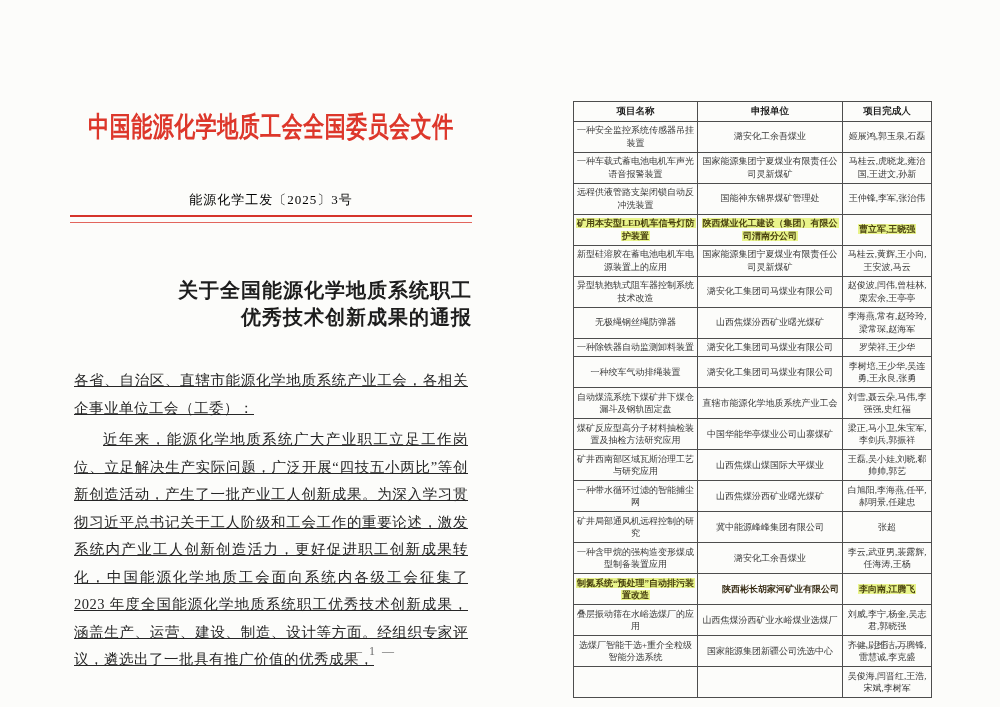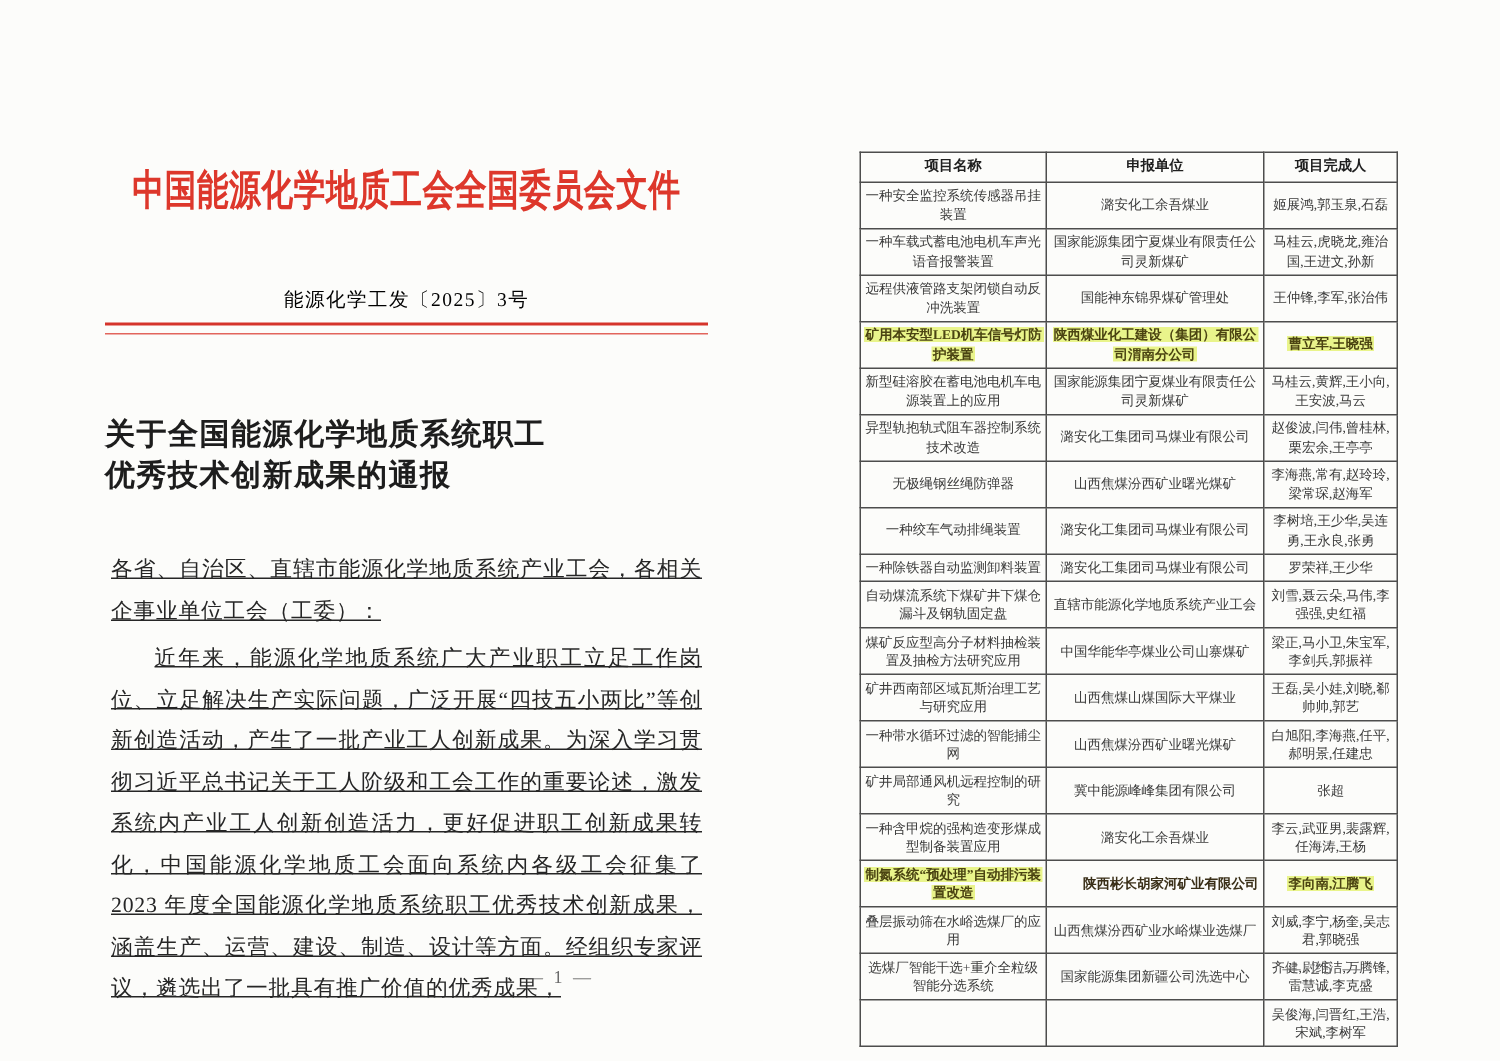--- a/index.html
+++ b/index.html
@@ -22,21 +22,21 @@
   .doc-no{
     position:absolute;left:0;top:88px;width:100%;
     text-align:center;font-size:13px;color:#000000;letter-spacing:1px;
   }
   .red-rule{
     position:absolute;left:0;top:112px;width:100%;height:5px;
     border-top:2px solid #d5342b;border-bottom:1px solid #e2655c;
   }
   .doc-title{
     position:absolute;left:0;top:174px;width:100%;
-    text-align:left;font-size:20px;font-weight:bold;color:#1d1d1d;
+    text-align:right;font-size:20px;font-weight:bold;color:#1d1d1d;
     line-height:27px;letter-spacing:1px;
   }
   .doc-body{
     position:absolute;left:0;top:260px;width:100%;
     font-size:14.5px;line-height:27.5px;color:#262626;
     text-align:justify;letter-spacing:0.5px;
   }
   .doc-body p{margin:4px;text-decoration:underline;}
   .doc-body p.indent{text-indent:2em;}
   .page-num{
@@ -133,28 +133,28 @@
             <td><span>异型轨抱轨式阻车器控制系统技术改造</span></td>
             <td><span>潞安化工集团司马煤业有限公司</span></td>
             <td><span>赵俊波,闫伟,曾桂林,栗宏余,王亭亭</span></td>
           </tr>
           <tr>
             <td><span>无极绳钢丝绳防弹器</span></td>
             <td><span>山西焦煤汾西矿业曙光煤矿</span></td>
             <td><span>李海燕,常有,赵玲玲,梁常琛,赵海军</span></td>
           </tr>
           <tr>
+            <td><span>一种除铁器自动监测卸料装置</span></td>
+            <td><span>潞安化工集团司马煤业有限公司</span></td>
+            <td><span>罗荣祥,王少华</span></td>
+          </tr>
+          <tr>
             <td><span>一种绞车气动排绳装置</span></td>
             <td><span>潞安化工集团司马煤业有限公司</span></td>
             <td><span>李树培,王少华,吴连勇,王永良,张勇</span></td>
-          </tr>
-          <tr>
-            <td><span>一种除铁器自动监测卸料装置</span></td>
-            <td><span>潞安化工集团司马煤业有限公司</span></td>
-            <td><span>罗荣祥,王少华</span></td>
           </tr>
           <tr>
             <td><span>自动煤流系统下煤矿井下煤仓漏斗及钢轨固定盘</span></td>
             <td><span>直辖市能源化学地质系统产业工会</span></td>
             <td><span>刘雪,聂云朵,马伟,李强强,史红福</span></td>
           </tr>
           <tr>
             <td><span>煤矿反应型高分子材料抽检装置及抽检方法研究应用</span></td>
             <td><span>中国华能华亭煤业公司山寨煤矿</span></td>
             <td><span>梁正,马小卫,朱宝军,李剑兵,郭振祥</span></td>

